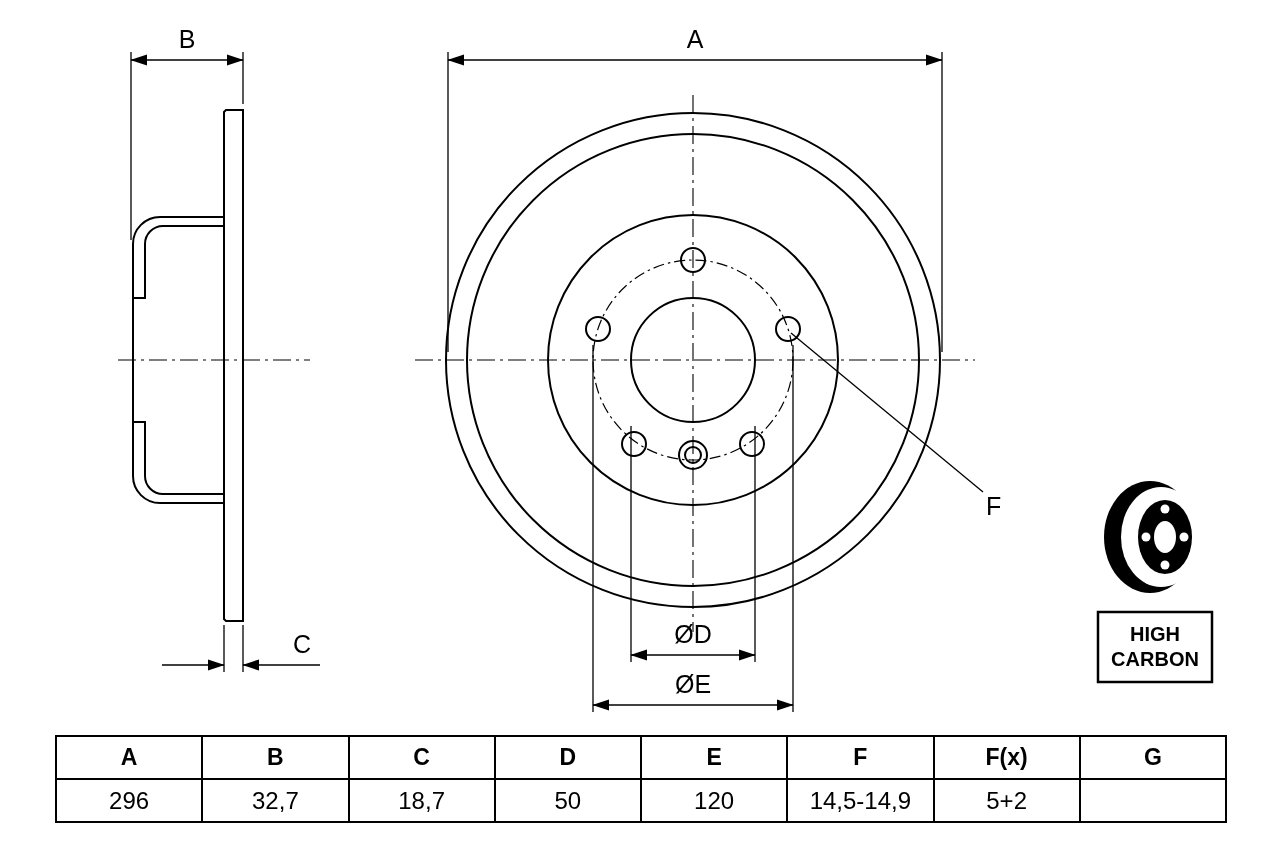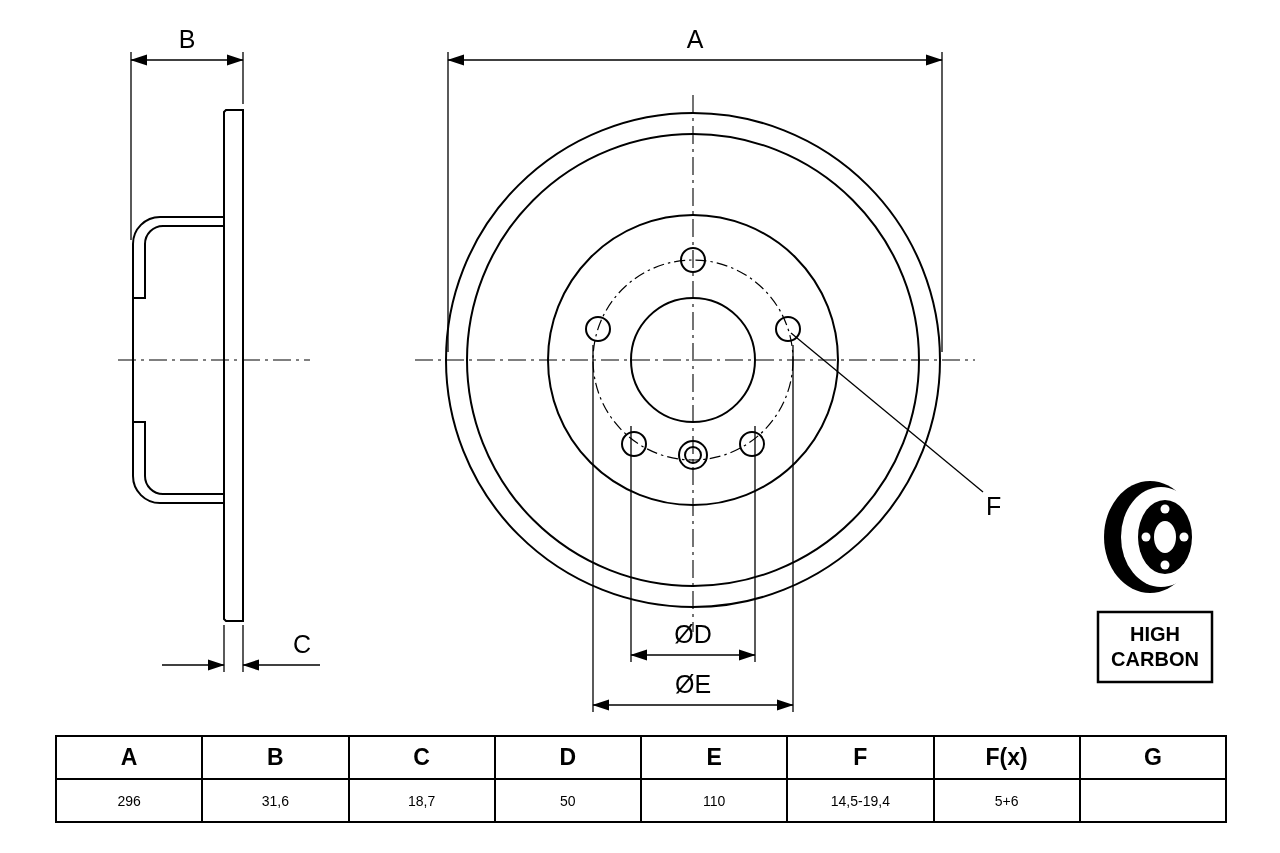--- a/index.html
+++ b/index.html
@@ -24,21 +24,21 @@
   .badge-text { font-family:"Liberation Sans", sans-serif; font-size:20px; font-weight:bold; fill:#000; }
 
   
   .dim-table {
     position:absolute; left:55px; top:735px; width:1172px;
     border-collapse:collapse; table-layout:fixed;
   }
   .dim-table th, .dim-table td {
     border:2px solid #000; height:43px;
     text-align:center; vertical-align:middle;
-    font-size:14px; color:#000; background:#fff;
+    font-size:24px; color:#000; background:#fff;
   }
   .dim-table th { font-weight:bold; font-size:23px; }
 </style>
 </head>
 <body>
 
 <div class="page">
 
   <svg class="drawing" width="1280" height="732" viewBox="0 0 1280 732">
     <defs>
@@ -143,24 +143,24 @@
         <th>D</th>
         <th>E</th>
         <th>F</th>
         <th>F(x)</th>
         <th>G</th>
       </tr>
     </thead>
     <tbody>
       <tr>
         <td>296</td>
-        <td>31,6</td>
+        <td>32,7</td>
         <td>18,7</td>
         <td>50</td>
-        <td>110</td>
-        <td>14,5-19,4</td>
-        <td>5+6</td>
+        <td>120</td>
+        <td>14,5-14,9</td>
+        <td>5+2</td>
         <td></td>
       </tr>
     </tbody>
   </table>
 
 </div>
 
 </body></html>

